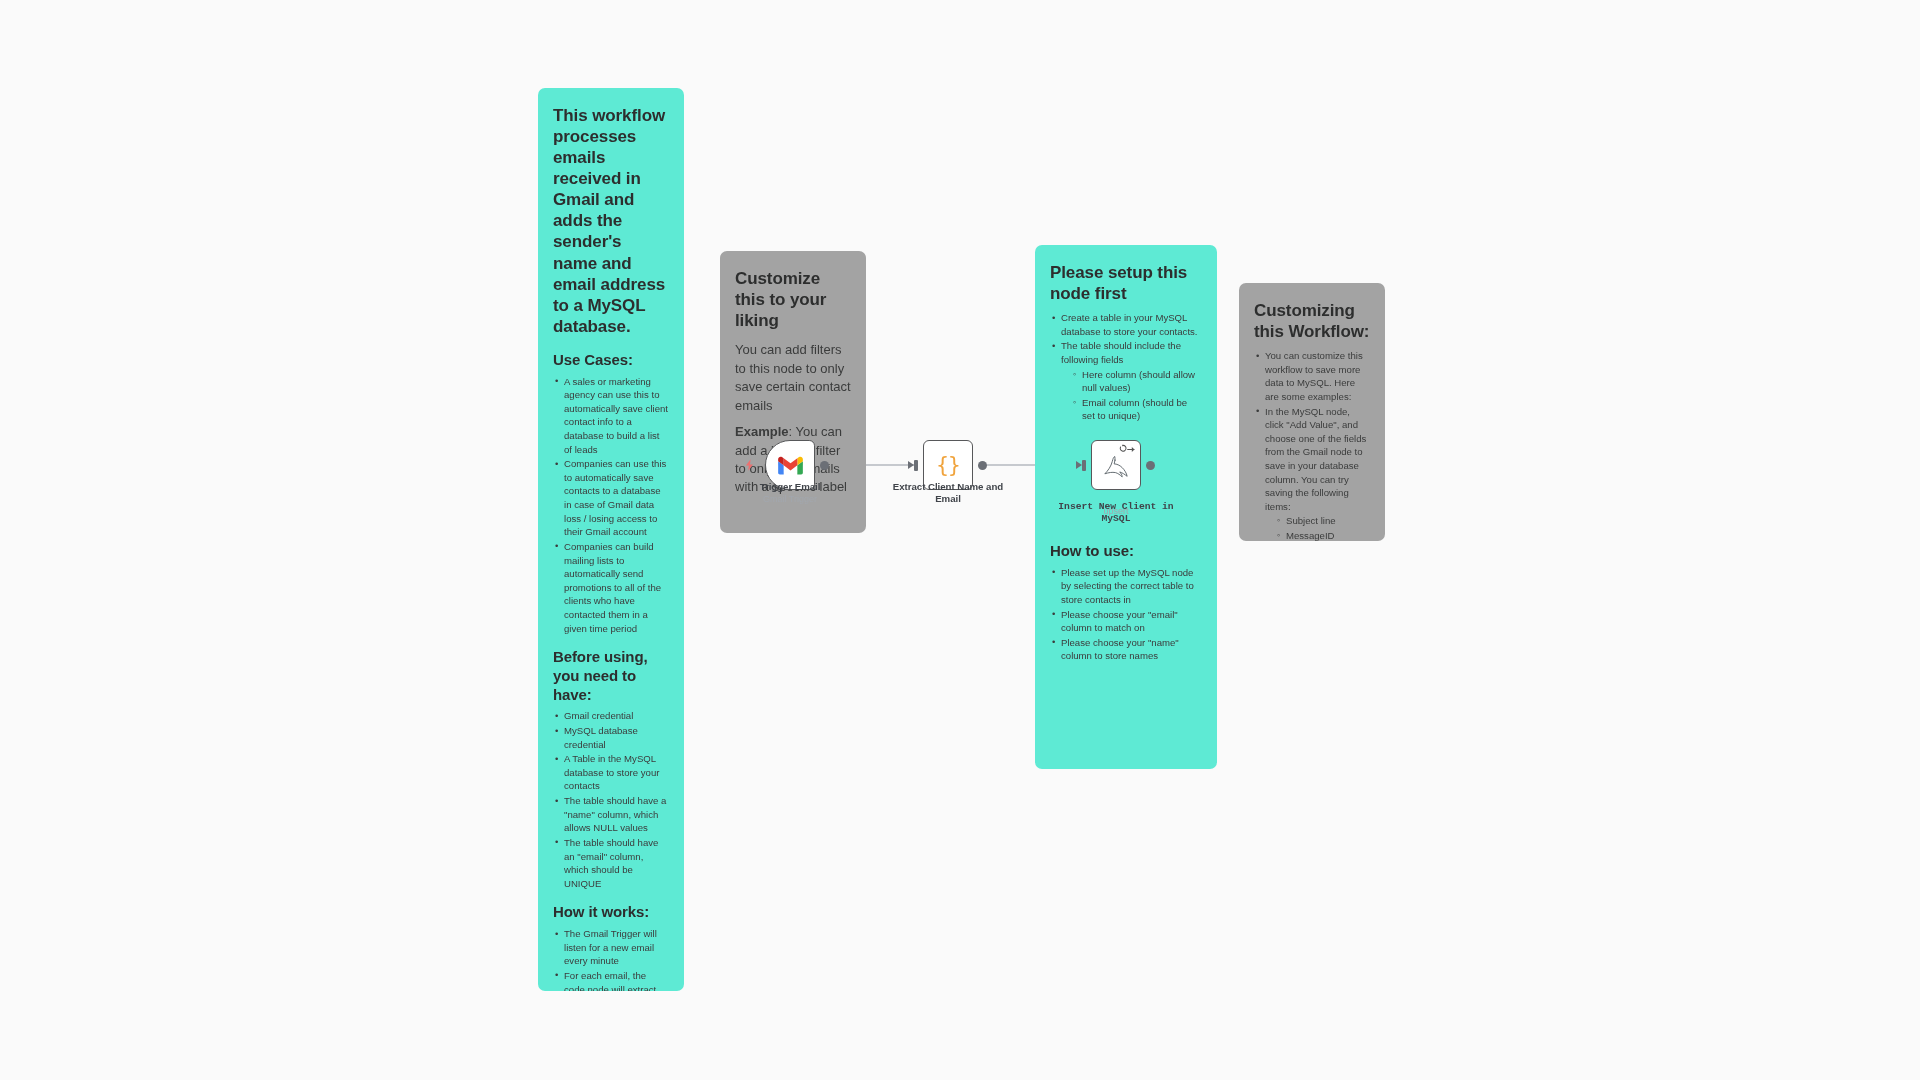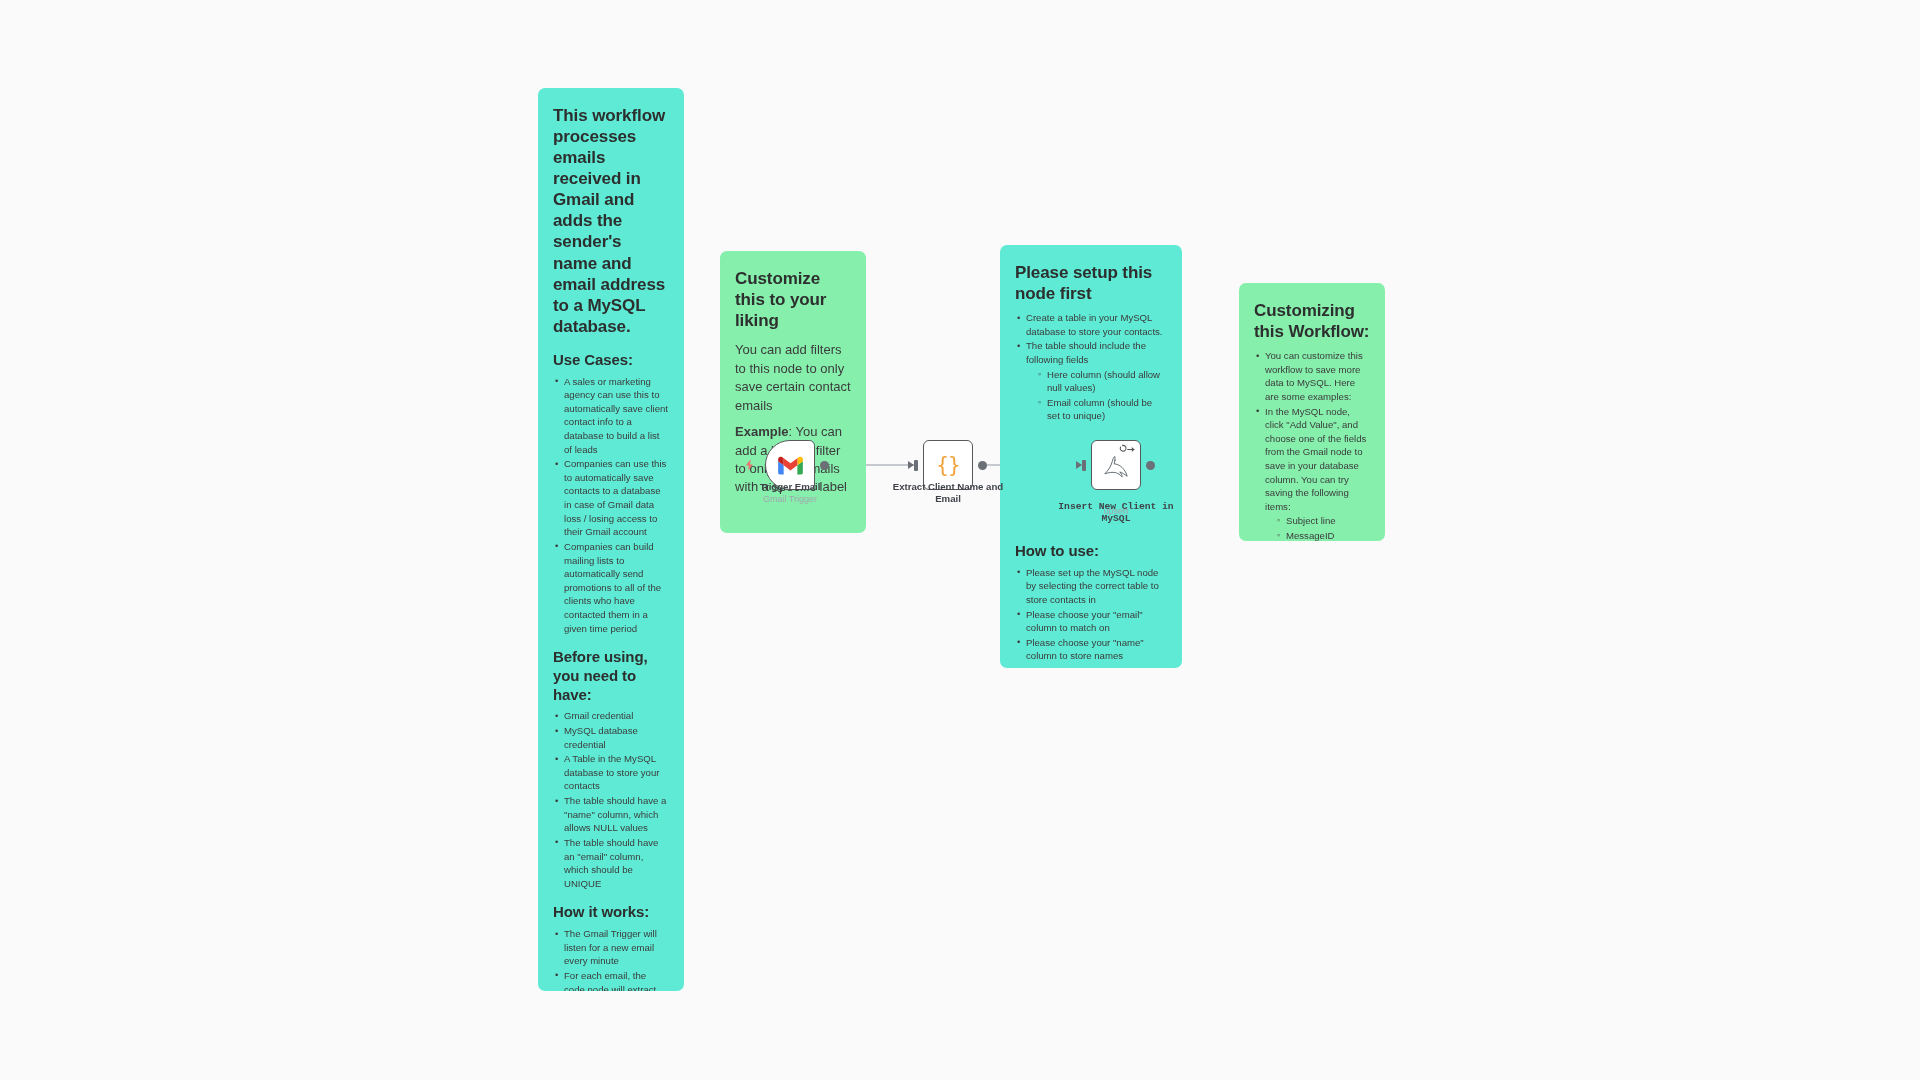--- a/index.html
+++ b/index.html
@@ -26,21 +26,21 @@
 
   
   .sticky {
     position: absolute;
     border-radius: 7px;
     overflow: hidden;
     padding: 17px 15px 14px 15px;
     line-height: 1.33;
   }
   .sticky.yellow { background: #5eead4; }
-  .sticky.blue   { background: #86efac; }
+  .sticky.blue   { background: #a3a3a3; }
 
   .sticky h1 {
     font-size: 17px;
     font-weight: 700;
     line-height: 1.24;
     letter-spacing: -0.1px;
     color: #2d2e2e;
     margin-bottom: 2px;
   }
   .sticky h2 {
@@ -83,21 +83,21 @@
     font-size: 9px;
     top: 0;
   }
   .blk { height: 12px; }
   .blk-sm { height: 8px; }
   .blk-xs { height: 5px; }
 
   
   #note-overview   { left: 538px; top: 88px;  width: 146px; height: 903px; }
   #note-customize  { left: 720px; top: 251px; width: 146px; height: 282px; }
-  #note-setup      { left: 1000px; top: 245px; width: 182px; height: 423px; }
+  #note-setup      { left: 1035px; top: 245px; width: 182px; height: 524px; }
   #note-customizing{ left: 1239px; top: 283px; width: 146px; height: 258px; }
 
   
   #edges {
     position: absolute;
     left: 0; top: 0;
     width: 1920px; height: 1080px;
     pointer-events: none;
   }
 

